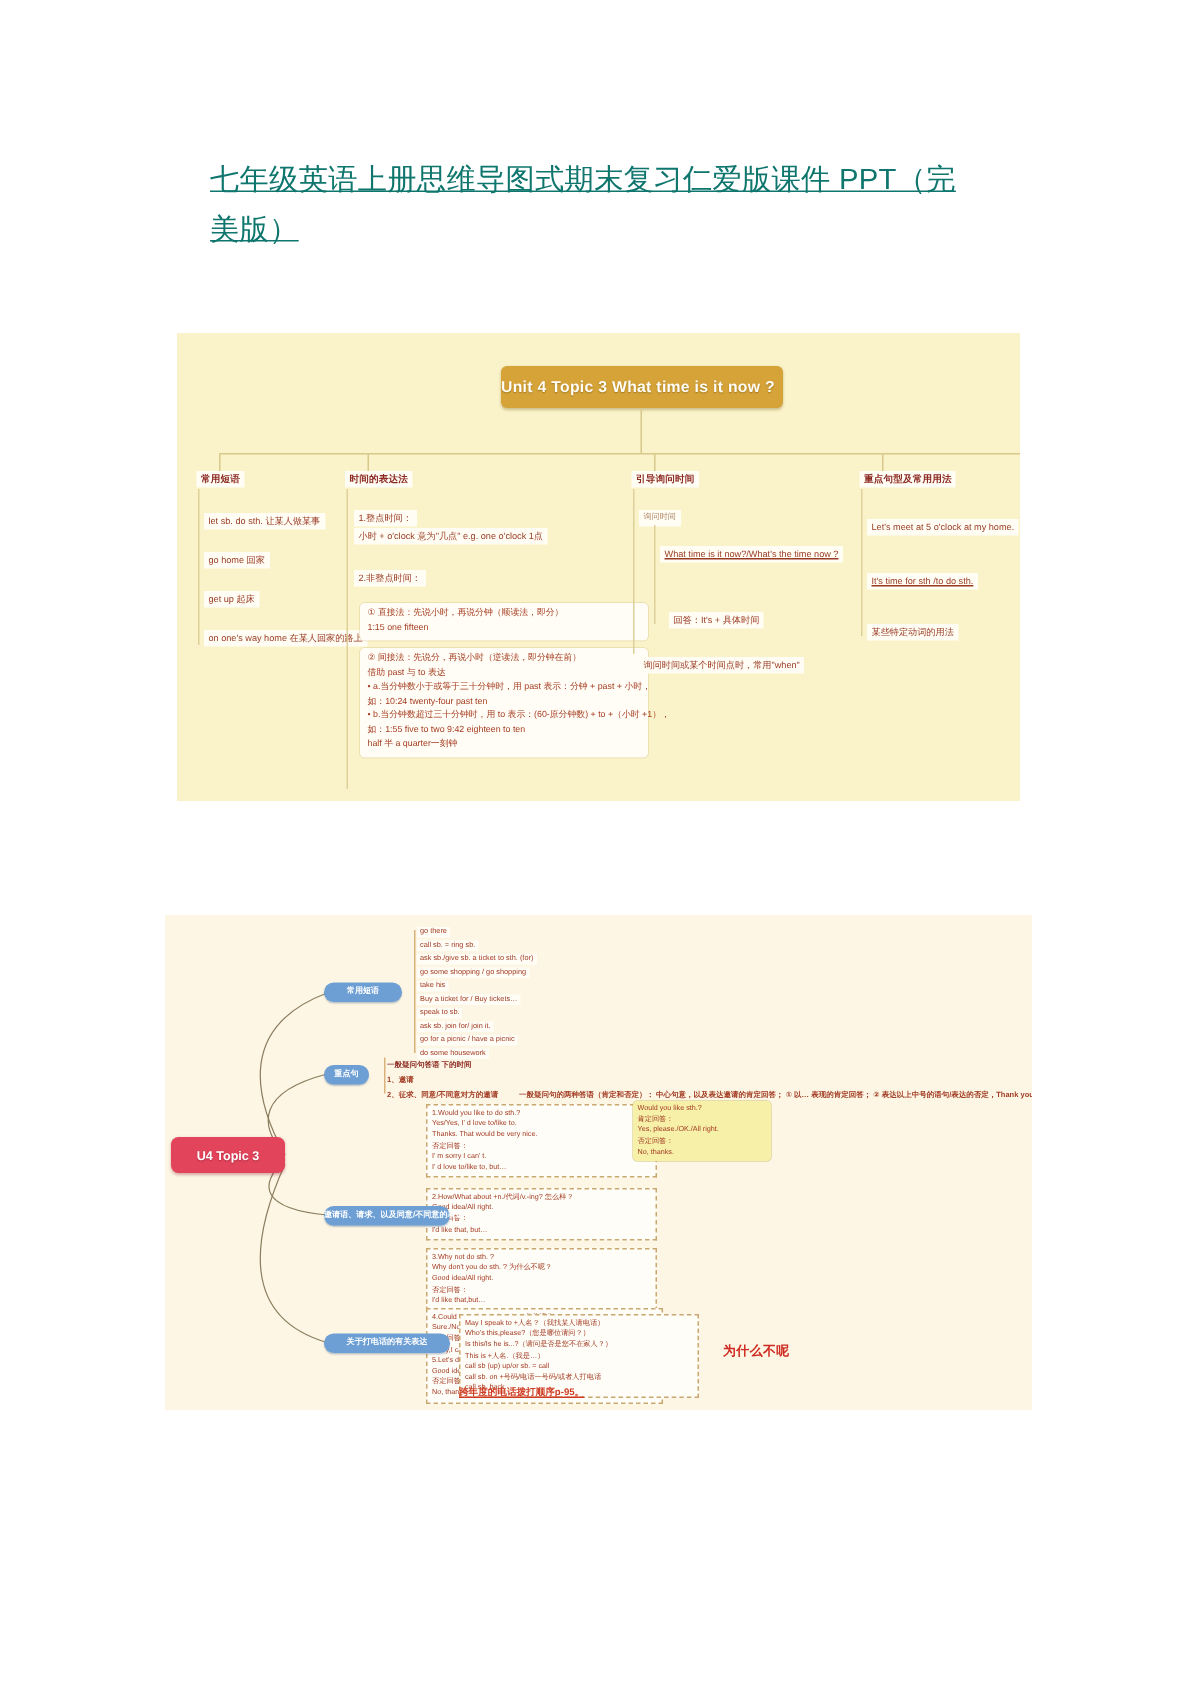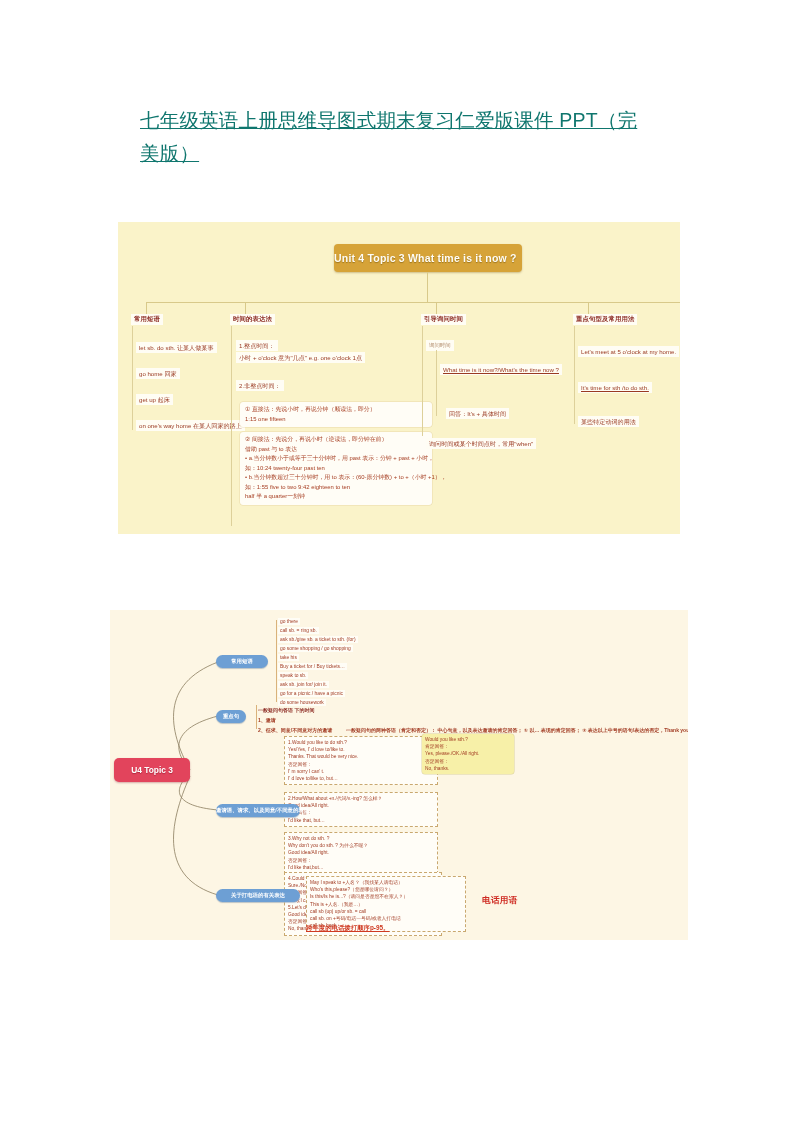--- a/index.html
+++ b/index.html
@@ -260,21 +260,21 @@
   </div>
   <div class="m2-box" style="left:196px;top:266px;width:152px;">
     <div class="ln">May I speak to +人名？（我找某人请电话）</div>
     <div class="ln">Who's this,please?（您是哪位请问？）</div>
     <div class="ln">Is this/Is he is...?（请问是否是您不在家人？）</div>
     <div class="ln">This is +人名.（我是…）</div>
     <div class="ln">call sb (up) up/or sb. = call</div>
     <div class="ln">call sb. on +号码/电话一号码/或者人打电话</div>
     <div class="ln">call sb. back.</div>
   </div>
-  <div class="m2-tag" style="left:372px;top:285px;">电话用语</div>
+  <div class="m2-tag" style="left:372px;top:285px;">为什么不呢</div>
   <div class="m2-under" style="left:196px;top:314px;">跨年度的电话拨打顺序p-95。</div>
 
   <div class="m2-yellow" style="left:312px;top:124px;width:86px;">
     <div class="ln">Would you like sth.?</div>
     <div class="ln">肯定回答：</div>
     <div class="ln">Yes, please./OK./All right.</div>
     <div class="ln">否定回答：</div>
     <div class="ln">No, thanks.</div>
   </div>
 </div>

